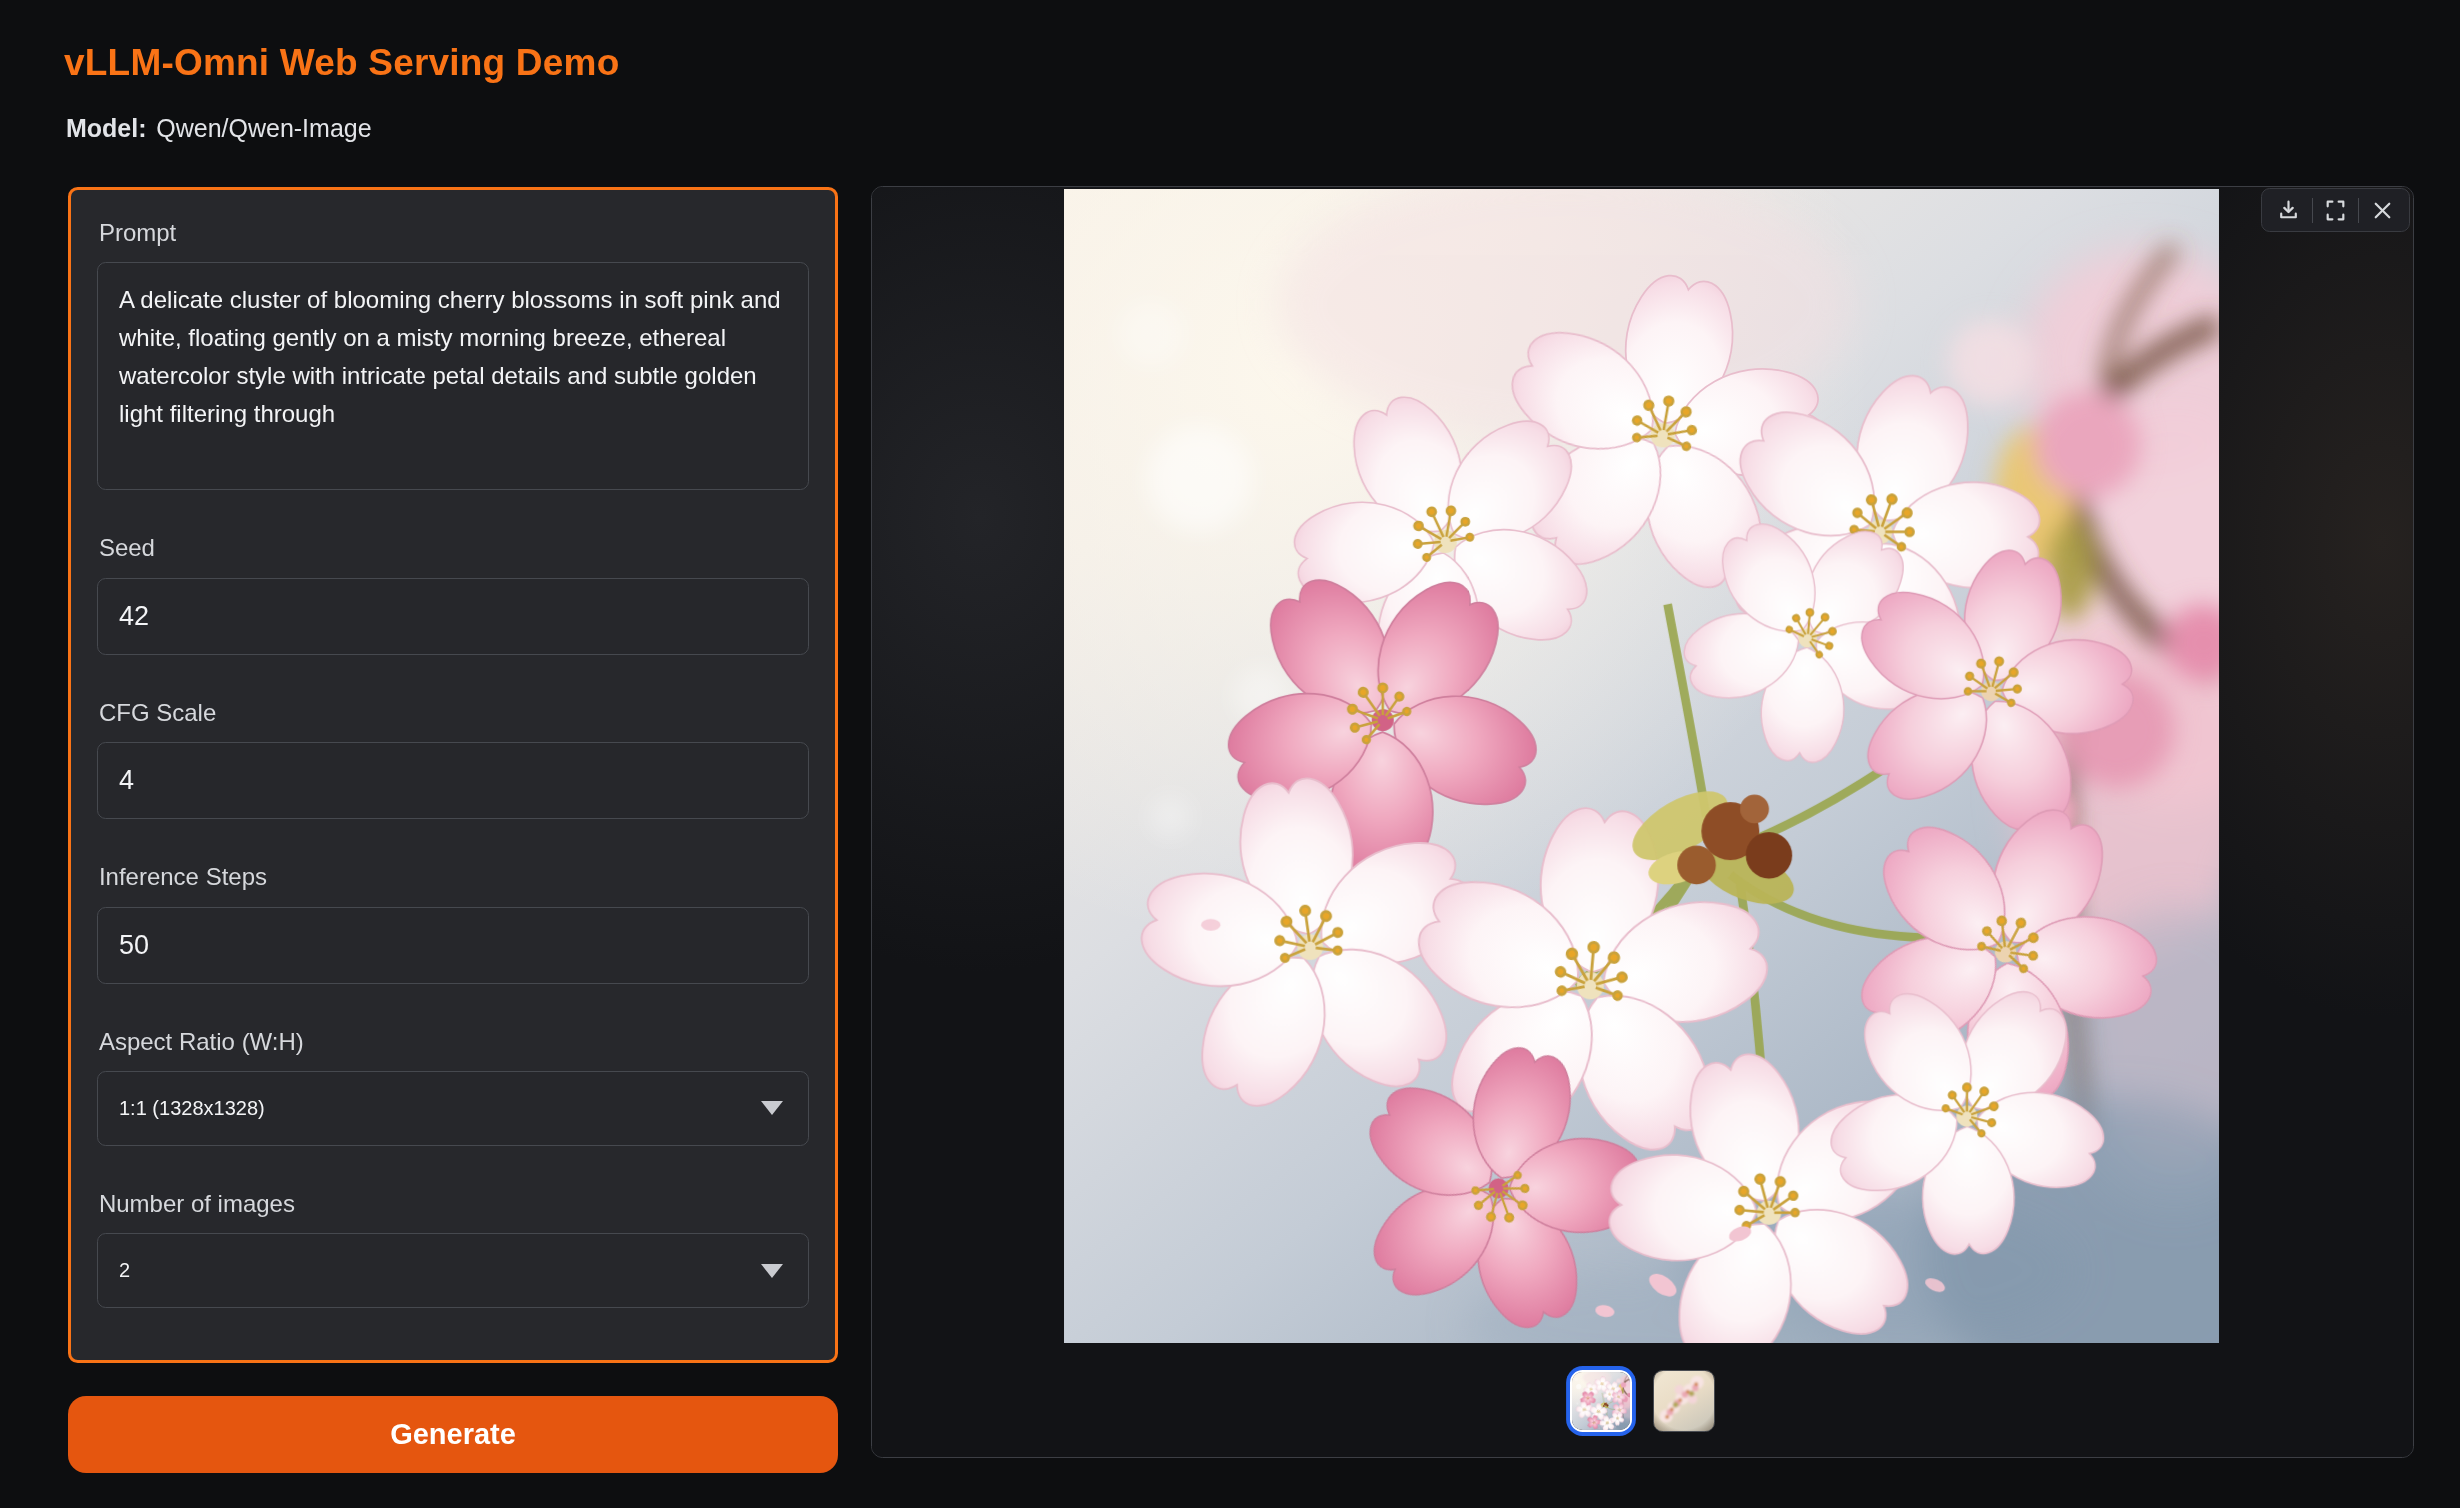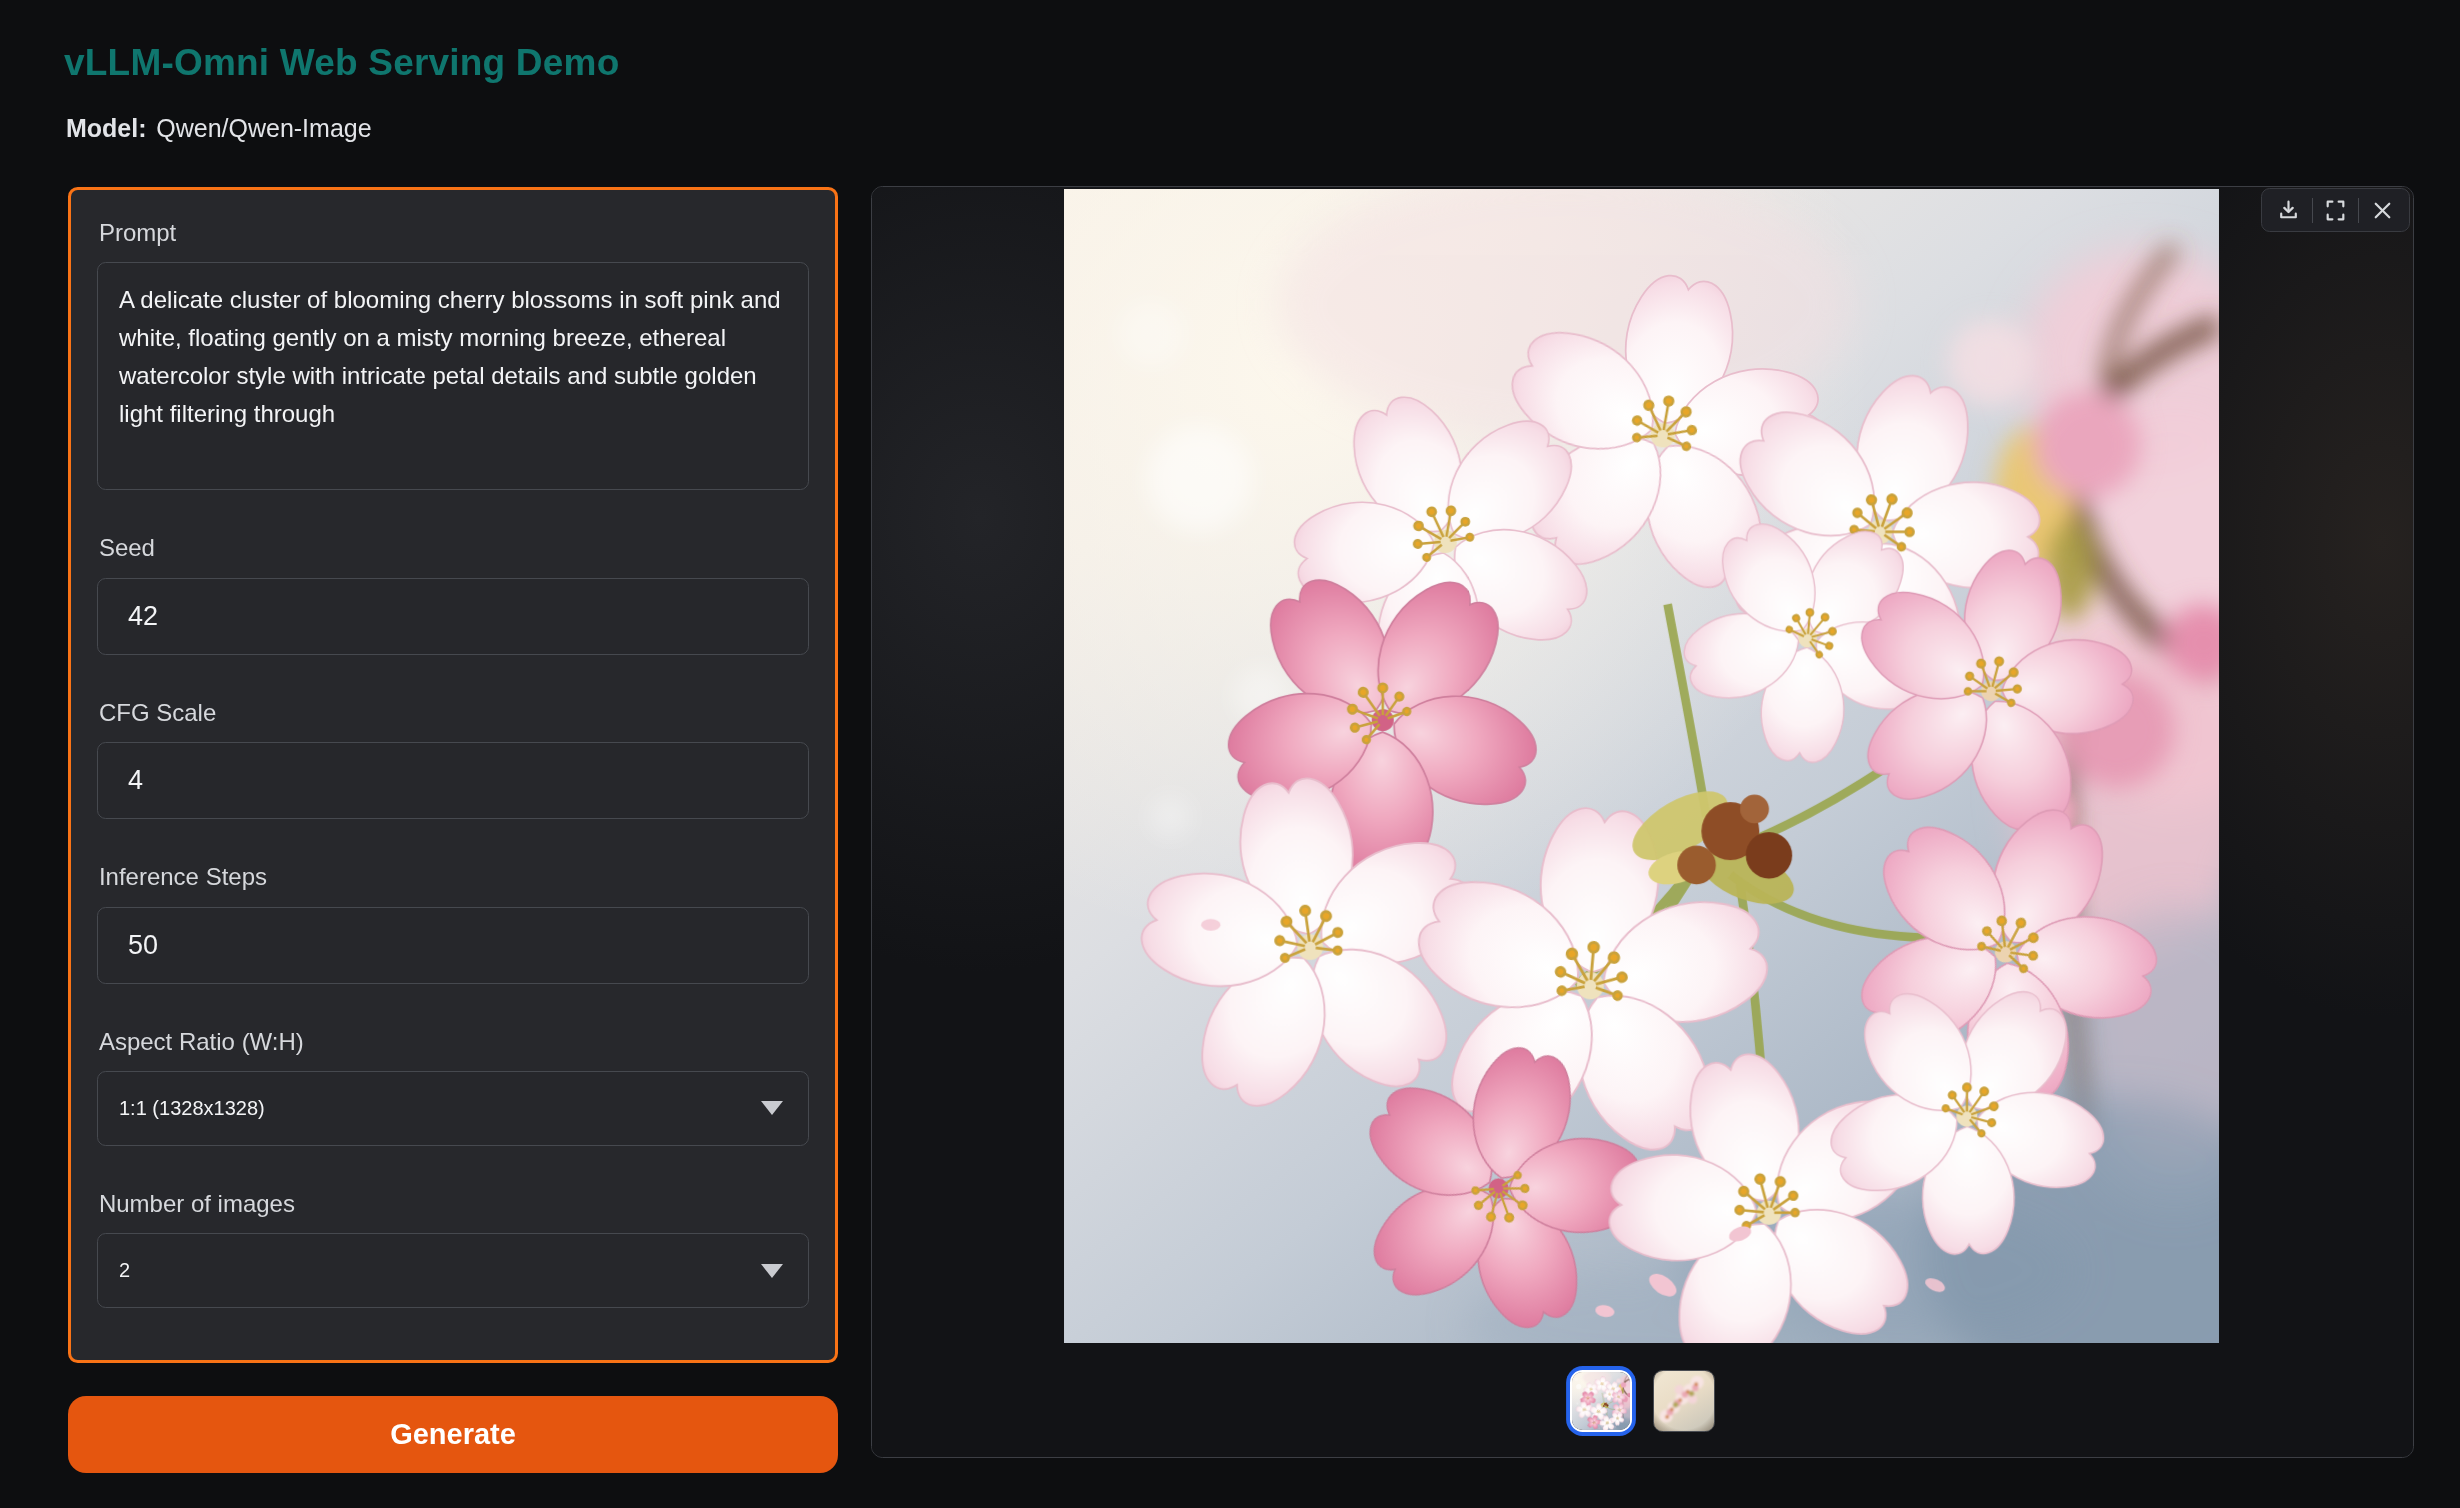--- a/index.html
+++ b/index.html
@@ -1,30 +1,30 @@
 <!DOCTYPE html>
 <html><head>
 <meta charset="utf-8">
 <style>
   html,body{margin:0;padding:0;width:2460px;height:1508px;background:#0d0e10;
     font-family:"Liberation Sans","DejaVu Sans",sans-serif;color:#e8eaed;overflow:hidden;position:relative;}
-  .page-title{position:absolute;left:64px;top:17.4px;font-size:37px;font-weight:700;color:#0f766e;letter-spacing:0.2px;}
+  .page-title{position:absolute;left:64px;top:17.4px;font-size:37px;font-weight:700;color:#f97316;letter-spacing:0.2px;}
   .model-line{position:absolute;left:66px;top:114px;font-size:25px;color:#e2e4e8;text-align:center;}
   .model-line b{font-weight:700;margin-right:9.7px;}
 
   
   .left-panel{position:absolute;left:68px;top:187px;width:770px;height:1176px;box-sizing:border-box;
     background:#27282c;border:3px solid #f97316;border-radius:9.7px;padding:29px 26px;}
   .field{margin-bottom:44px;}
   .field-label{display:block;font-size:24px;color:#d6d8dc;margin:0 0 15.4px 1.9px;}
   .prompt-box{display:block;width:100%;height:228px;box-sizing:border-box;background:#26272b;
     border:1.4px solid #46494f;border-radius:8.7px;padding:17.4px 21px;font-size:24px;line-height:38px;
     color:#f3f4f6;resize:none;outline:none;font-family:inherit;overflow:hidden;}
   .text-input{display:block;width:100%;height:77px;box-sizing:border-box;background:#26272b;
-    border:1.4px solid #46494f;border-radius:8.7px;padding:0 30px;font-size:27px;color:#f3f4f6;
+    border:1.4px solid #46494f;border-radius:8.7px;padding:0 21px;font-size:27px;color:#f3f4f6;
     outline:none;font-family:inherit;}
   .select{display:flex;align-items:center;justify-content:space-between;width:100%;height:75px;
     box-sizing:border-box;background:#26272b;border:1.4px solid #46494f;border-radius:8.7px;
     padding:0 25px 0 21px;font-size:20px;color:#f3f4f6;cursor:pointer;}
   .caret{width:0;height:0;border-left:11.6px solid transparent;border-right:11.6px solid transparent;
     border-top:14.5px solid #c9cbd0;}
   .generate-btn{position:absolute;left:68px;top:1396px;width:770px;height:77px;border:none;
     background:#e5560f;border-radius:18px;font-size:29px;font-weight:700;color:#ffffff;
     font-family:inherit;cursor:pointer;}
 

